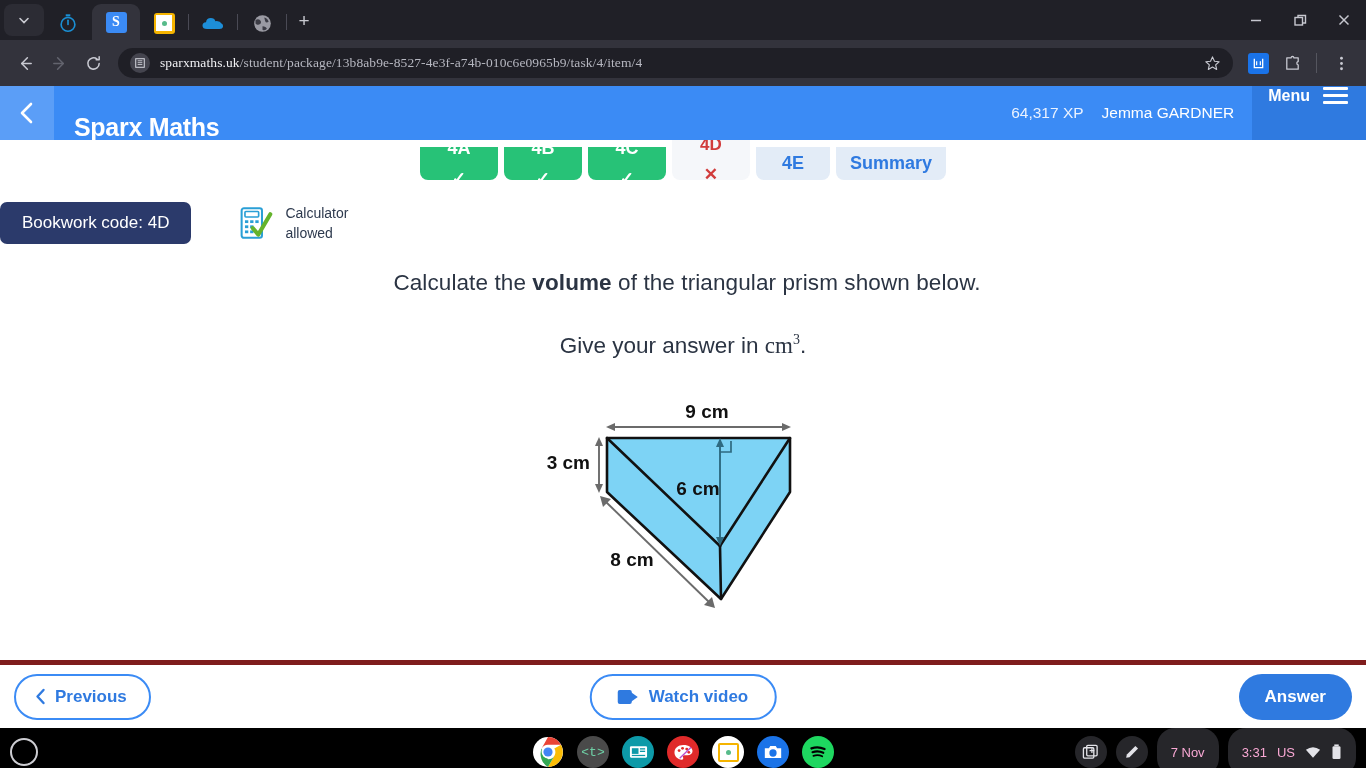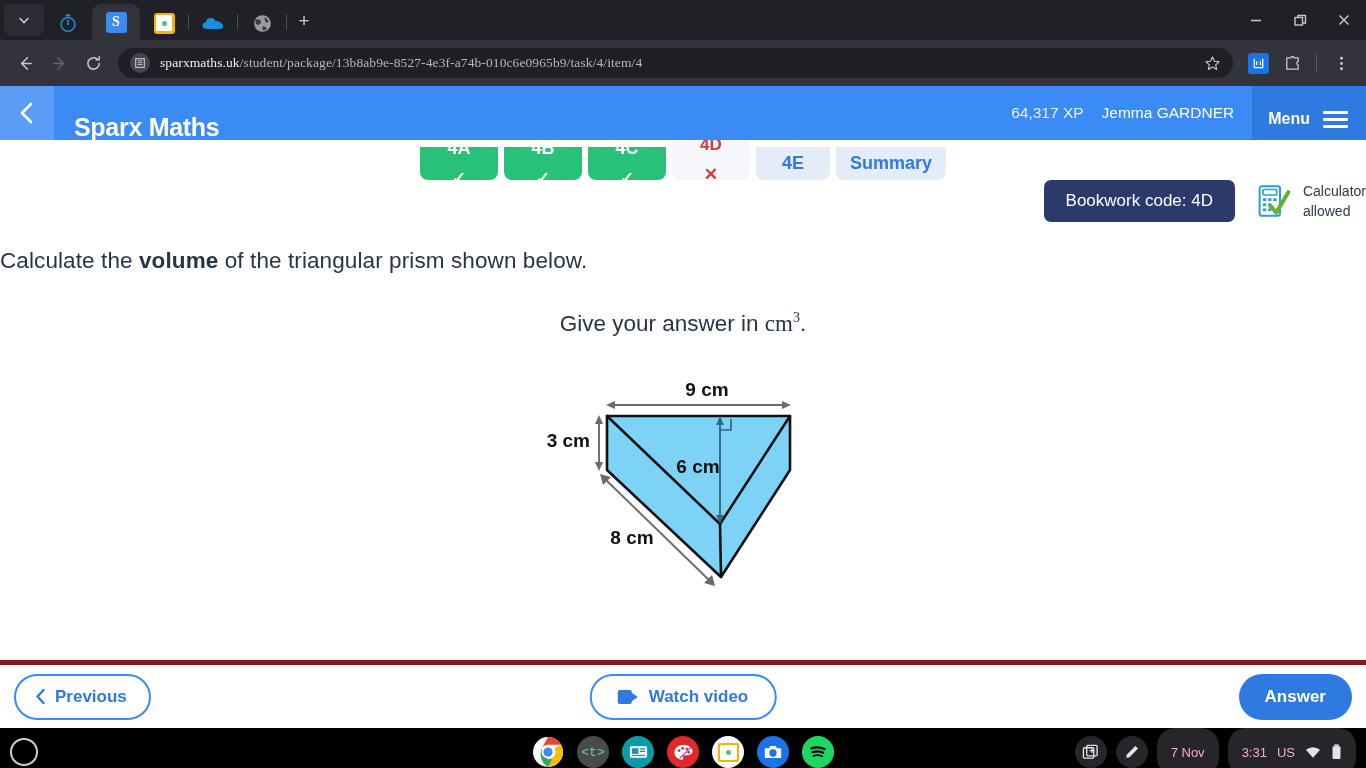--- a/index.html
+++ b/index.html
@@ -84,22 +84,22 @@
   }
   .sparx-title {
     color: #fff; font-size: 25px; font-weight: bold; margin-left: 20px;
     letter-spacing: -0.3px;
     margin-top: 28px;
   }
   .sparx-right { margin-left: auto; display: flex; align-items: center; height: 54px; }
   .sparx-xp { color:#eaf2ff; font-size: 15.5px; margin-right: 18px; }
   .sparx-user { color:#fff; font-size: 15.5px; margin-right: 18px; }
   .sparx-menu {
-    background:#2f7ae0; height: 54px; display:flex; align-items:center;
-    padding: 12px 18px 0 16px; gap: 13px;
+    background:#2f7ae0; height: 54px; display:flex; 
+    padding: 1px 18px 0 16px; gap: 13px;
   }
   .sparx-menu-label { color:#fff; font-weight:bold; font-size:16px; }
   .burger { display:flex; flex-direction:column; gap:4px; }
   .burger span { display:block; width:25px; height:3px; background:#fff; border-radius:1px; }
   
   .page {
     height: 520px; background: #fff; position: relative; overflow: hidden;
   }
   .tabs-row {
     display: flex; justify-content: center; align-items: flex-end;
@@ -109,32 +109,32 @@
     border-radius: 0 0 8px 8px;
     display: flex; align-items: center; justify-content: center; gap: 9px;
     font-weight: bold; font-size: 18px; padding: 0 14px; flex-direction: column;
   }
   .qtab.done { background:#27c277; color:#fff; height:33px; min-width:78px; }
   .qtab.current { background:#f5f7fa; color:#d13c3c; height:40px; min-width:78px; font-size:17px; }
   .qtab.future { background:#e3ecf7; color:#2f7ae0; height:33px; min-width:74px; }
   .check { font-size:17px; font-weight:bold; }
   .cross { font-size:17px; font-weight:bold; }
   .meta-row {
-    display: flex; justify-content: flex-end; align-items: center;
-    gap: 20px; 
+    display: flex; justify-content: flex-start; align-items: center;
+    gap: 46px; margin-top: 22px;
   }
   .bookwork {
     background:#2b3a6b; color:#fff; border-radius:7px;
     padding: 11px 22px; font-size: 17px;
   }
   .calc-group { display:flex; align-items:center; gap:11px; }
   .calc-text { font-size:14px; color:#2e3a4e; line-height:1.45; }
   .question {
-    text-align:left; color:#2b3443; font-size:22.5px;
-    margin-top: 26px; letter-spacing:0.1px;
+    text-align:center; color:#2b3443; font-size:22.5px;
+    margin-top: 26px; letter-spacing:0.1px;margin-left:8px;
   }
   .question b { font-weight: bold; }
   .question2 {
     text-align:center; color:#2b3443; font-size:22.5px; margin-top: 36px;
   }
   .mathcm { font-family: "Liberation Serif", serif; font-size:23px; }
   .mathcm sup { font-size: 14px; }
   .diagram-wrap { display:flex; justify-content:center; margin-top: 30px; }
   
   .bottombar {

